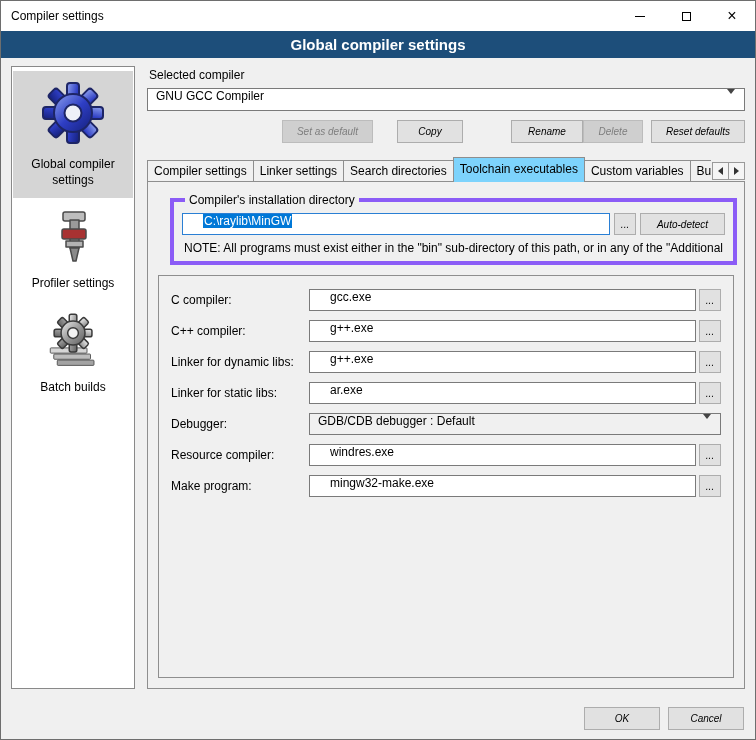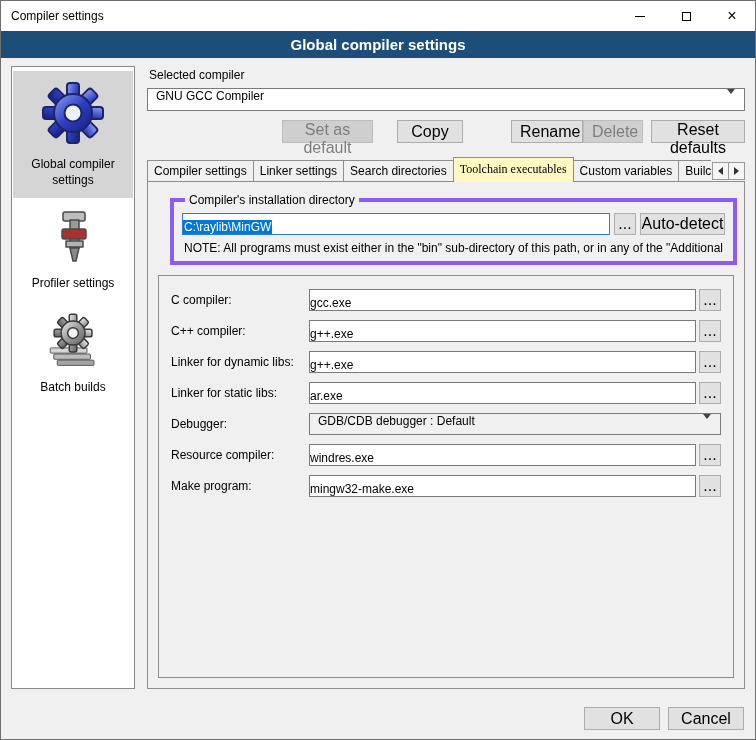--- a/index.html
+++ b/index.html
@@ -31,46 +31,46 @@
   .side-icon { display: block; }
 
   
   .main { flex: 1; display: flex; flex-direction: column; min-width: 0; }
   .label-sc { margin: 2px 0 6px 2px; }
 
   .combo { height: 23px; border: 1px solid #7a7a7a; background: #fff; display: flex; align-items: flex-start; justify-content: space-between; padding: 0 9px 0 8px; cursor: default; }
   .combo.gray { background: #f0f0f0; }
   .chev { width: 0; height: 0; border-left: 4px solid transparent; border-right: 4px solid transparent; border-top: 5px solid #444; }
 
-  .btn { font-family: inherit; font-size: 16px; height: 23px; background: #e1e1e1; border: 1px solid #adadad; cursor: default; padding: 0 8px; color: #000; }
+  .btn { font-family: inherit; font-size: 10px; height: 23px; background: #e1e1e1; border: 1px solid #adadad; cursor: default; padding: 0 8px; color: #000; font-style: italic; }
   .btn:disabled { background: #cfcfcf; border-color: #bcbcbc; color: #7e7e7e; }
   .btn-row { display: flex; margin-top: 9px; align-items: center; }
   .btn-set-default { margin-left: 135px; width: 91px; padding: 0; }
   .btn-copy { margin-left: 24px; width: 66px; }
   .btn-rename { width: 72px; margin-left: 48px; }
   .btn-delete { width: 60px; }
   .btn-reset { margin-left: auto; width: 94px; padding: 0; }
 
   
   .tabstrip { display: flex; align-items: flex-end; margin-top: 14px; margin-bottom: -1px; position: relative; z-index: 2; }
   .tabs-scroll { display: flex; align-items: flex-end; overflow: hidden; flex: 1; height: 25px; }
   .tab { height: 22px; line-height: 20px; padding: 0 6px; background: #f0f0f0; border: 1px solid #8e8e8e; margin-right: -1px; white-space: nowrap; cursor: default; }
-  .tab.active { height: 25px; line-height: 23px; background: #fef9c3; border-bottom: none; position: relative; z-index: 3; font-family: Liberation Serif, serif; }
+  .tab.active { height: 25px; line-height: 23px; background: #7dd3fc; border-bottom: none; position: relative; z-index: 3; }
   .tab-scrollers { display: flex; margin-left: 2px; margin-bottom: 2px; }
   .scroller { width: 17px; height: 18px; border: 1px solid #9a9a9a; background: #f5f5f5; display: flex; align-items: center; justify-content: center; margin-left: -1px; cursor: default; }
   .tri-left { width: 0; height: 0; border-top: 4px solid transparent; border-bottom: 4px solid transparent; border-right: 5px solid #333; }
   .tri-right { width: 0; height: 0; border-top: 4px solid transparent; border-bottom: 4px solid transparent; border-left: 5px solid #333; }
 
   
   .tabpanel { flex: 1; border: 1px solid #8e8e8e; background: #f0f0f0; padding: 9px 10px 10px; display: flex; flex-direction: column; min-height: 0; }
 
   fieldset.group { border: 4px solid #8b5cf6; padding: 6px 8px 6px; margin: 2px 12px 10px; }
   fieldset.group legend { padding: 0 4px; margin-left: 3px; }
   .dir-row { display: flex; gap: 4px; align-items: center; }
-  .inputbox { height: 22px; border: 1px solid #7a7a7a; background: #fff; display: flex; align-items: flex-end; padding: 0 0; cursor: text; overflow: hidden; white-space: nowrap; }
+  .inputbox { height: 22px; border: 1px solid #7a7a7a; background: #fff; display: flex; align-items: flex-start; padding: 0 20px; cursor: text; overflow: hidden; white-space: nowrap; }
   .inputbox.focused { border-color: #2a7fd4; }
   .inputbox .sel-text { background: #0078d7; color: #fff; padding: 0 1px; }
   .dir-input { flex: 1; }
   .btn.small { width: 22px; height: 22px; padding: 0; }
   .btn-autodetect { width: 85px; height: 22px; padding: 0; }
   .note { margin: 6px 2px 0; color: #000000; white-space: nowrap; overflow: hidden; }
 
   
   .subtabs { display: flex; align-items: flex-end; margin-bottom: -1px; position: relative; z-index: 2; height: 24px; }
   .subtab { height: 21px; line-height: 19px; padding: 0 8px; background: #f0f0f0; border: 1px solid #8e8e8e; margin-right: -1px; cursor: default; }

